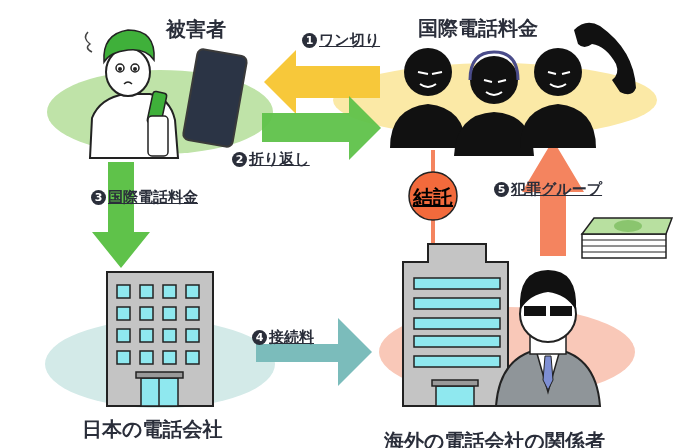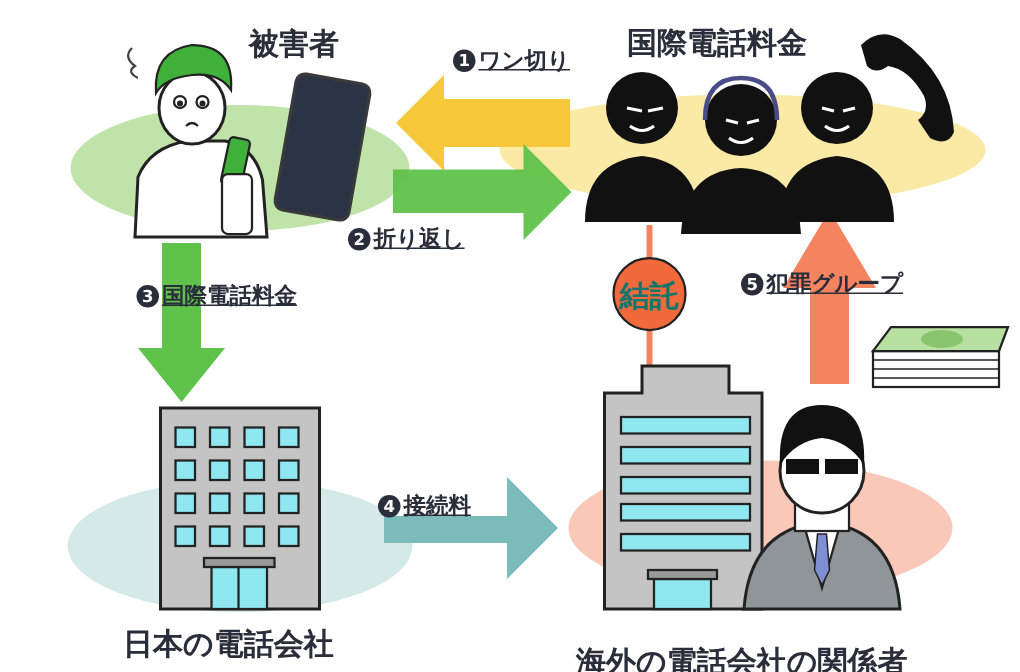--- a/index.html
+++ b/index.html
@@ -122,19 +122,19 @@
     <path d="M520,310 Q518,270 548,270 Q578,270 576,310 Q566,294 548,292 Q530,294 520,310 Z" fill="#111"></path>
     <rect x="524" y="306" width="22" height="10" fill="#111"></rect>
     <rect x="550" y="306" width="22" height="10" fill="#111"></rect>
   </g>
 </svg>
 
 <div class="label big" style="left:166px;top:16px;">被害者</div>
 <div class="label big" style="left:418px;top:15px;">国際電話料金</div>
 <div class="label big" style="left:82px;top:416px;">日本の電話会社</div>
 <div class="label big" style="left:384px;top:428px;">海外の電話会社の関係者</div>
-<div class="label big" style="left:413px;top:184px;color:#0f766e;">結託</div>
+<div class="label big" style="left:413px;top:184px;color:#000000;text-decoration:underline;">結託</div>
 
 <div class="label mid" style="left:302px;top:31px;"><span class="num">1</span><span>ワン切り</span></div>
 <div class="label mid" style="left:232px;top:150px;"><span class="num">2</span><span>折り返し</span></div>
 <div class="label mid" style="left:48px;top:188px;margin-left:43px;"><span class="num">3</span><span>国際電話料金</span></div>
 <div class="label mid" style="left:252px;top:328px;"><span class="num">4</span><span>接続料</span></div>
 <div class="label mid" style="left:494px;top:180px;"><span class="num">5</span><span>犯罪グループ</span></div>
 
 </body></html>

